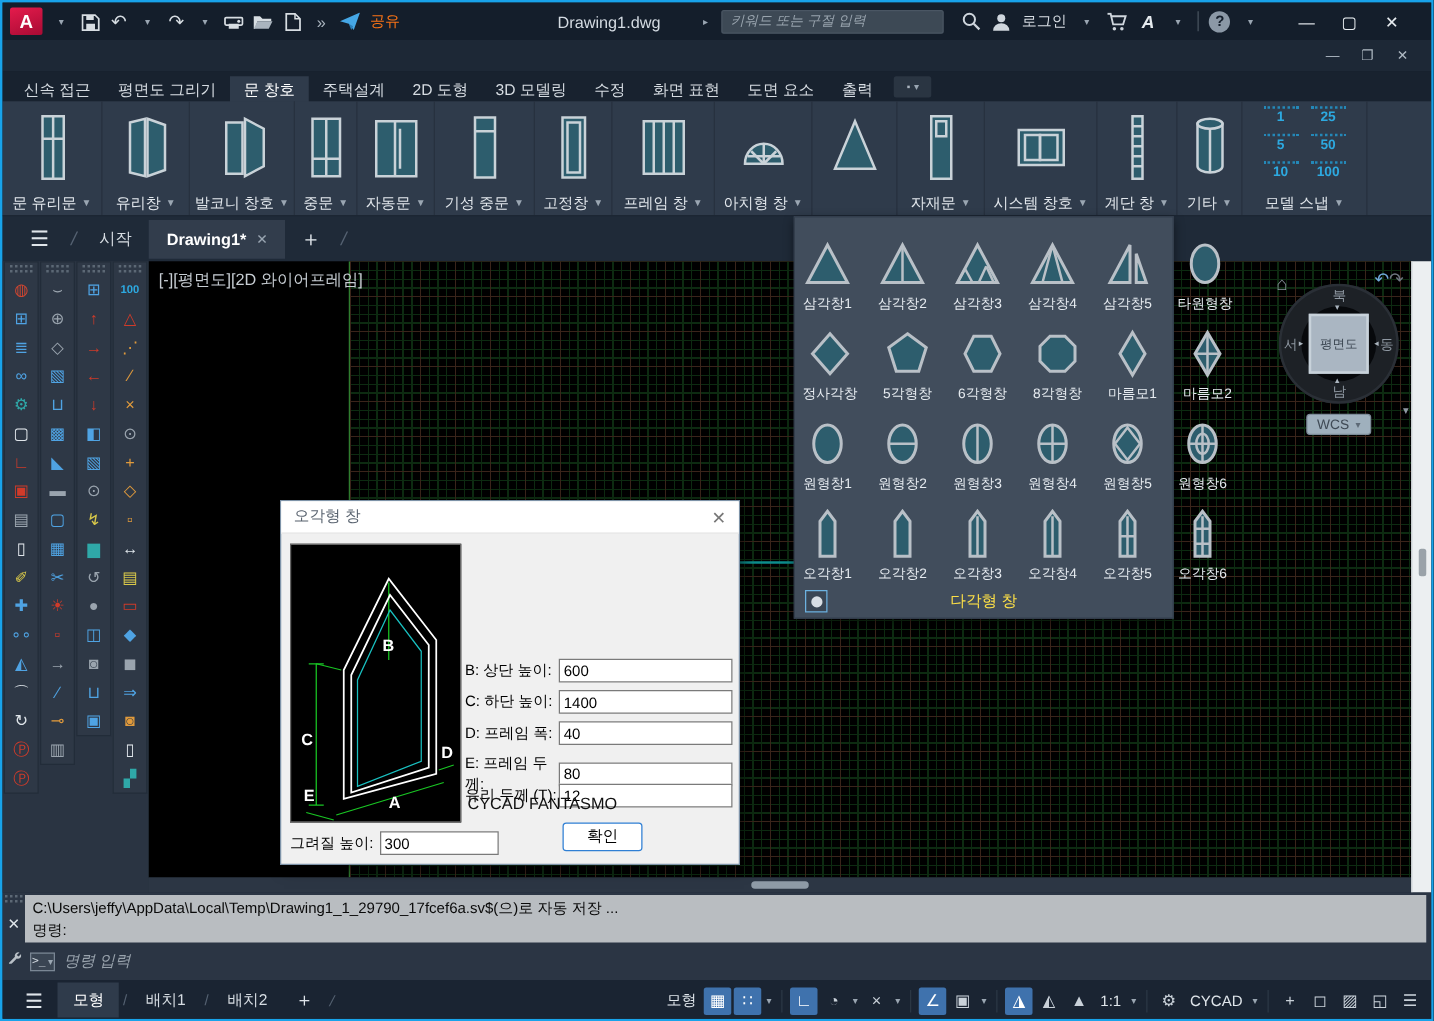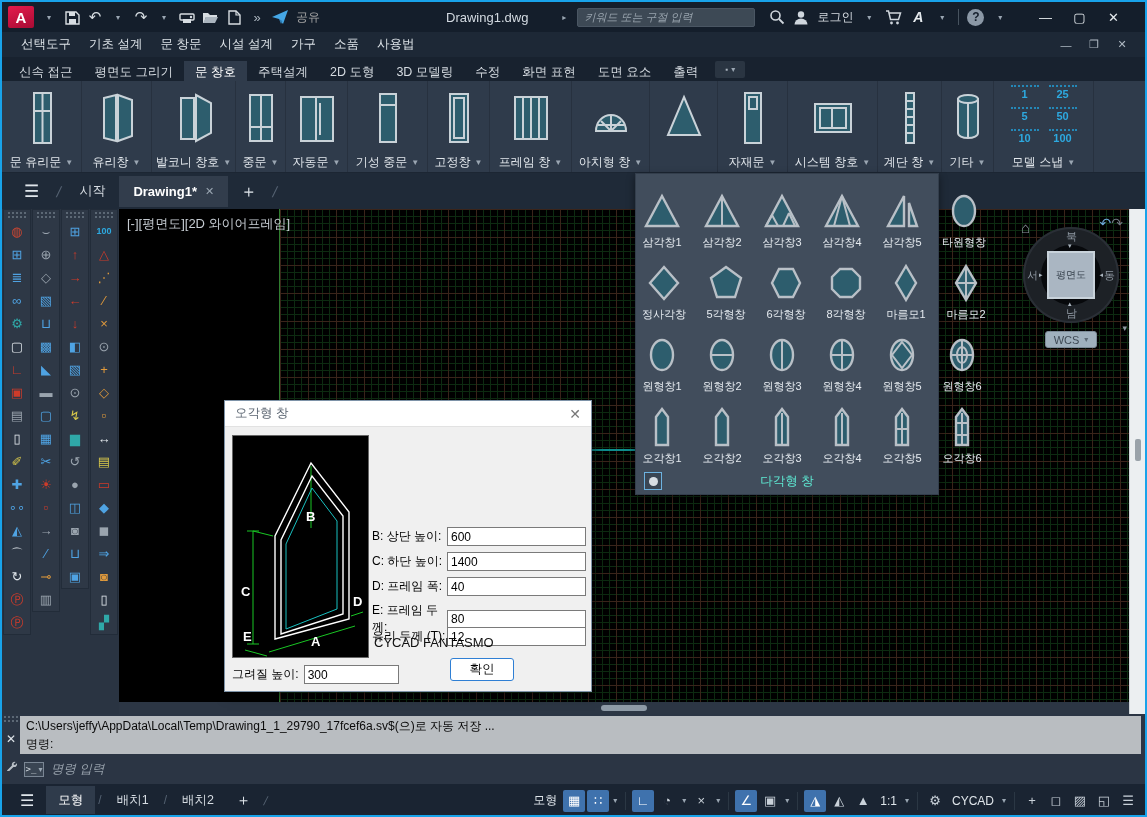--- a/index.html
+++ b/index.html
@@ -6,21 +6,21 @@
   *{box-sizing:border-box;font-family:"Liberation Sans",sans-serif;}
   .app{position:relative;width:1147px;height:817px;background:#141e2b;border:2px solid #18a3ea;overflow:hidden;color:#d6dce2;font-size:12px;}
 
   
   .titlebar{position:absolute;left:0;top:0;width:100%;height:30px;background:#141e2b;display:flex;align-items:center;padding:0 6px;gap:6px;}
   .tb-left{display:flex;align-items:center;gap:7px;}
   .applogo{width:26px;height:22px;background:linear-gradient(160deg,#e51b4c,#a80b34);color:#fff;font-weight:bold;font-size:15px;display:flex;align-items:center;justify-content:center;border-radius:2px;}
   .tbicon{display:inline-flex;align-items:center;justify-content:center;min-width:16px;height:20px;color:#d7dde2;font-size:14px;cursor:default;}
   .tbicon svg{display:block;}
   .caret{font-size:8px;color:#9aa6b2;}
-  .tb-share{color:#a3a3a3;font-size:12px;margin-left:1px;}
+  .tb-share{color:#f97316;font-size:12px;margin-left:1px;}
   .tb-title{color:#d3dae1;font-size:13px;margin:0 10px 0 120px;white-space:nowrap;}
   .searchwrap{display:flex;align-items:center;gap:5px;margin-left:12px;}
   .searchbox{width:178px;height:19px;background:#3d4955;border:1px solid #4a5663;border-radius:2px;color:#cfd6dd;font-size:11px;padding:0 6px;font-style:italic;}
   .searchbox::placeholder{color:#99a4ae;font-style:italic;}
   .tb-right{display:flex;align-items:center;gap:8px;margin-left:8px;}
   .helpcirc{width:17px;height:17px;border-radius:50%;background:#8b98a6;color:#141e2b;font-weight:bold;display:flex;align-items:center;justify-content:center;font-size:12px;}
   .winbtns{display:flex;align-items:center;gap:0;margin-left:14px;}
   .winbtn{width:34px;height:26px;display:flex;align-items:center;justify-content:center;color:#e6ebef;font-size:13px;}
   .vsep{width:1px;height:16px;background:#47535f;}
 
@@ -90,21 +90,21 @@
   .vc-an{left:45px;top:15px;} .vc-as{left:45px;bottom:15px;} .vc-aw{left:16px;top:44px;} .vc-ae{right:16px;top:44px;}
   .vc-dd{position:absolute;right:2px;bottom:28px;color:#8f98a2;font-size:9px;}
   .wcs{position:absolute;left:46px;top:118px;min-width:52px;height:17px;background:#9fb0bd;border:1px solid #7c8b98;border-radius:3px;color:#3f4a55;font-size:11px;display:flex;align-items:center;justify-content:center;gap:5px;}
   .wcs .caret{color:#5d6a76;}
 
   
   .flyout{position:absolute;left:633px;top:171px;width:304px;height:322px;background:#414d5c;border:1px solid #333e4c;z-index:30;display:flex;flex-direction:column;padding:6px 4px 0;box-shadow:0 3px 8px rgba(0,0,0,.45);}
   .fl-row{display:flex;justify-content:space-between;flex:1;padding:0 2px;gap:20px;}
   .fl-cell{width:48px;display:flex;flex-direction:column;align-items:center;justify-content:flex-end;padding-bottom:2px;}
   .fl-label{color:#e6ebf0;font-size:11px;white-space:nowrap;margin-top:1px;}
-  .fl-footer{height:26px;display:flex;align-items:center;justify-content:center;color:#5eead4;font-size:12.5px;position:relative;}
+  .fl-footer{height:26px;display:flex;align-items:center;justify-content:center;color:#fde047;font-size:12.5px;position:relative;}
   .fl-pin{position:absolute;left:4px;bottom:4px;width:18px;height:18px;border:1px solid #6db2e0;background:#3a4654;display:flex;align-items:center;justify-content:center;}
   .fl-pin i{width:9px;height:9px;border-radius:50%;background:#d8dee4;display:block;}
 
   
   .dialog{position:absolute;left:222px;top:398px;width:368px;height:292px;background:#f0f0f0;border:1px solid #7e93a8;box-shadow:3px 4px 10px rgba(0,0,0,.5);z-index:40;color:#000;}
   .dlg-title{height:26px;display:flex;align-items:center;padding:0 10px;color:#5a6470;font-size:12.5px;background:#fff;border-bottom:1px solid #e2e2e2;}
   .dlg-close{margin-left:auto;color:#777;font-size:14px;}
   .preview{position:absolute;left:7px;top:34px;width:137px;height:223px;background:#000;border:1px solid #666;}
   .groupbox{position:absolute;left:147px;top:40px;width:212px;height:78px;border:1px solid #b0b0b0;}
   .grouplabel{position:absolute;left:10px;top:-8px;background:#f0f0f0;padding:0 4px;font-size:12px;}
@@ -251,21 +251,20 @@
         </span>
       </div>
     <div class="winbtns" id="tb-winbtns">
         <span class="winbtn">—</span>
         <span class="winbtn">▢</span>
         <span class="winbtn">✕</span>
       </div>
   </div>
 
   <div class="menubar">
-    <span id="menu-items"><span class="menu-item">선택도구</span><span class="menu-item">기초 설계</span><span class="menu-item">문 창문</span><span class="menu-item">시설 설계</span><span class="menu-item">가구</span><span class="menu-item">소품</span><span class="menu-item">사용법</span></span>
     <div class="docbtns" id="doc-winbtns">
         <span class="docbtn">—</span>
         <span class="docbtn">❐</span>
         <span class="docbtn">✕</span>
       </div>
   </div>
 
   <div class="ribbontabs">
     <span id="rtabs"><span class="rtab">신속 접근</span><span class="rtab">평면도 그리기</span><span class="rtab active">문 창호</span><span class="rtab">주택설계</span><span class="rtab">2D 도형</span><span class="rtab">3D 모델링</span><span class="rtab">수정</span><span class="rtab">화면 표현</span><span class="rtab">도면 요소</span><span class="rtab">출력</span></span>
     <span class="rtab-overflow">

